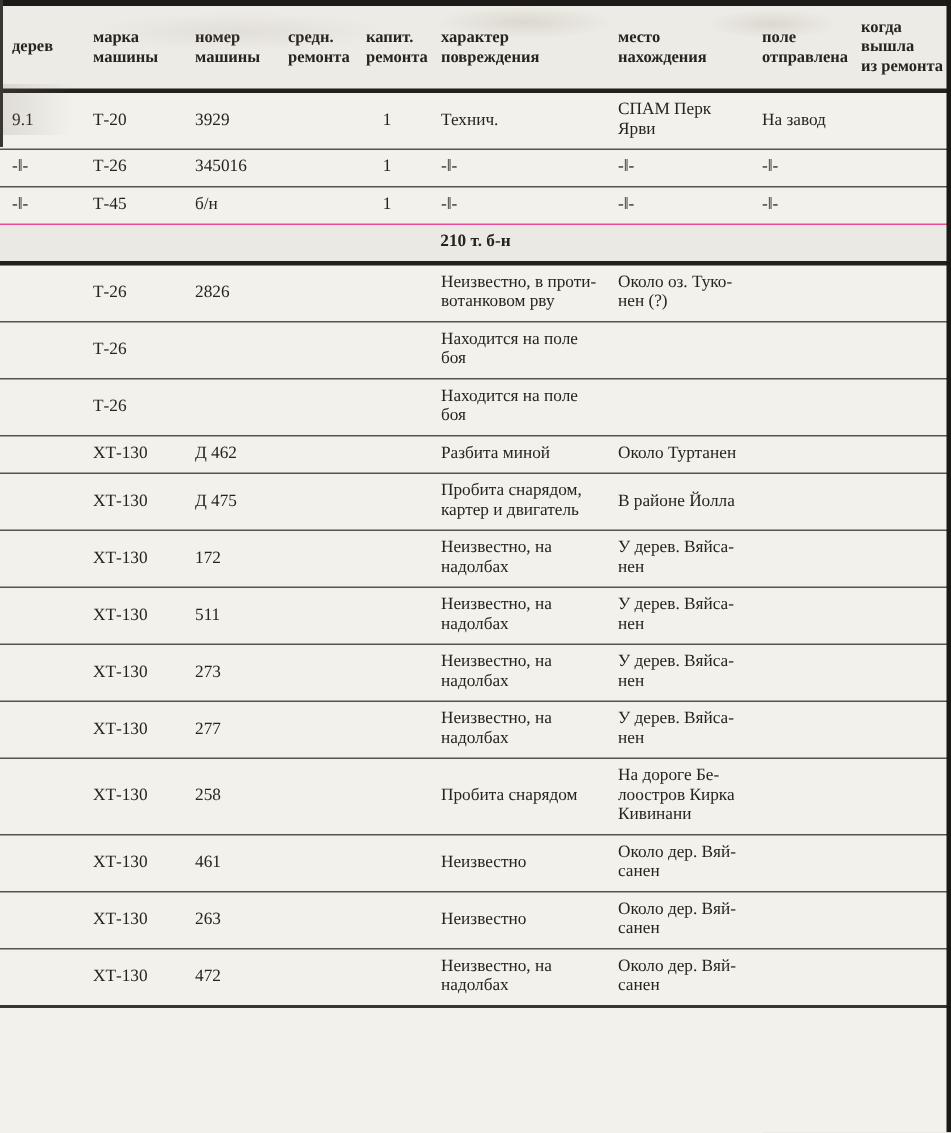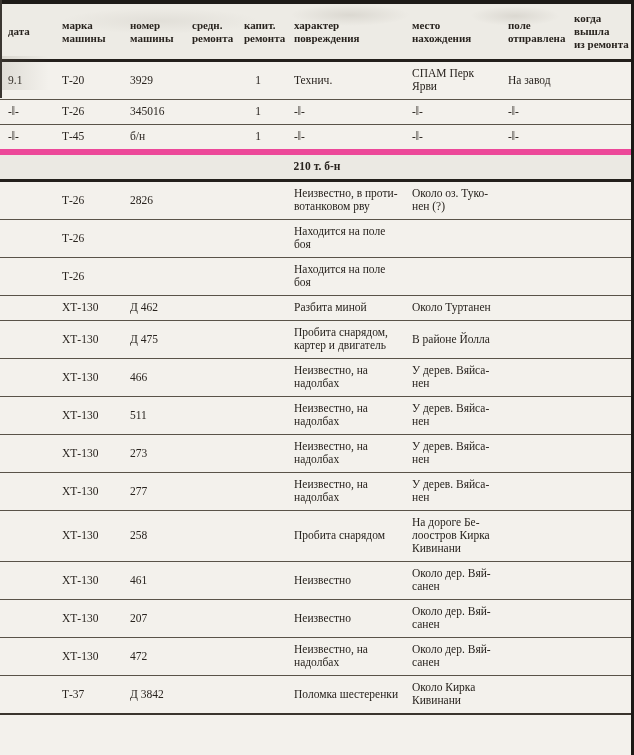--- a/index.html
+++ b/index.html
@@ -52,21 +52,21 @@
     line-height:13px;
     white-space:pre-line;
     border-top:1.5px solid #595349;
   }
   .log td.center{text-align:center;padding-left:0;padding-right:6px;}
   .log tr.section td{
     font-weight:bold;text-align:center;
     font-size:11.5px;
     padding:5px 0 6px 0;
     background:#ebe9e3;
-    border-top:6px solid #ec4899;
+    border-top:1px solid #ec4899;
     border-bottom:3px solid #24201c;
     margin-left:32px;
   }
   .log tbody tr:last-child td{border-bottom:2.5px solid #3a352e;}
 </style>
 </head>
 <body>
 
 <div class="page">
 
@@ -82,21 +82,21 @@
         <col style="width:62px">
       <col style="width:52px">
         <col style="width:50px">
         <col style="width:118px">
       <col style="width:96px">
         <col style="width:66px">
         <col style="width:68px">
     </colgroup>
     <thead>
       <tr>
-        <th>дата</th>
+        <th>дерев</th>
         <th>марка
 машины</th>
         <th>номер
 машины</th>
         <th>средн.
 ремонта</th>
         <th>капит.
 ремонта</th>
         <th>характер
 повреждения</th>
@@ -202,21 +202,21 @@
           <td class="center"></td>
           <td>Пробита снарядом,
 картер и двигатель</td>
           <td>В районе Йолла</td>
           <td></td>
           <td></td>
         </tr>
         <tr>
           <td></td>
           <td>ХТ-130</td>
-          <td>466</td>
+          <td>172</td>
           <td class="center"></td>
           <td class="center"></td>
           <td>Неизвестно, на
 надолбах</td>
           <td>У дерев. Вяйса-
 нен</td>
           <td></td>
           <td></td>
         </tr>
         <tr>
@@ -279,21 +279,21 @@
           <td class="center"></td>
           <td>Неизвестно</td>
           <td>Около дер. Вяй-
 санен</td>
           <td></td>
           <td></td>
         </tr>
         <tr>
           <td></td>
           <td>ХТ-130</td>
-          <td>207</td>
+          <td>263</td>
           <td class="center"></td>
           <td class="center"></td>
           <td>Неизвестно</td>
           <td>Около дер. Вяй-
 санен</td>
           <td></td>
           <td></td>
         </tr>
         <tr>
           <td></td>
@@ -301,30 +301,18 @@
           <td>472</td>
           <td class="center"></td>
           <td class="center"></td>
           <td>Неизвестно, на
 надолбах</td>
           <td>Около дер. Вяй-
 санен</td>
           <td></td>
           <td></td>
         </tr>
-        <tr>
-          <td></td>
-          <td>Т-37</td>
-          <td>Д 3842</td>
-          <td class="center"></td>
-          <td class="center"></td>
-          <td>Поломка шестеренки</td>
-          <td>Около Кирка
-Кивинани</td>
-          <td></td>
-          <td></td>
-        </tr>
       </tbody>
   </table>
 
   <div class="edge-left"></div>
   <div class="edge-right"></div>
 </div>
 
 </body></html>

